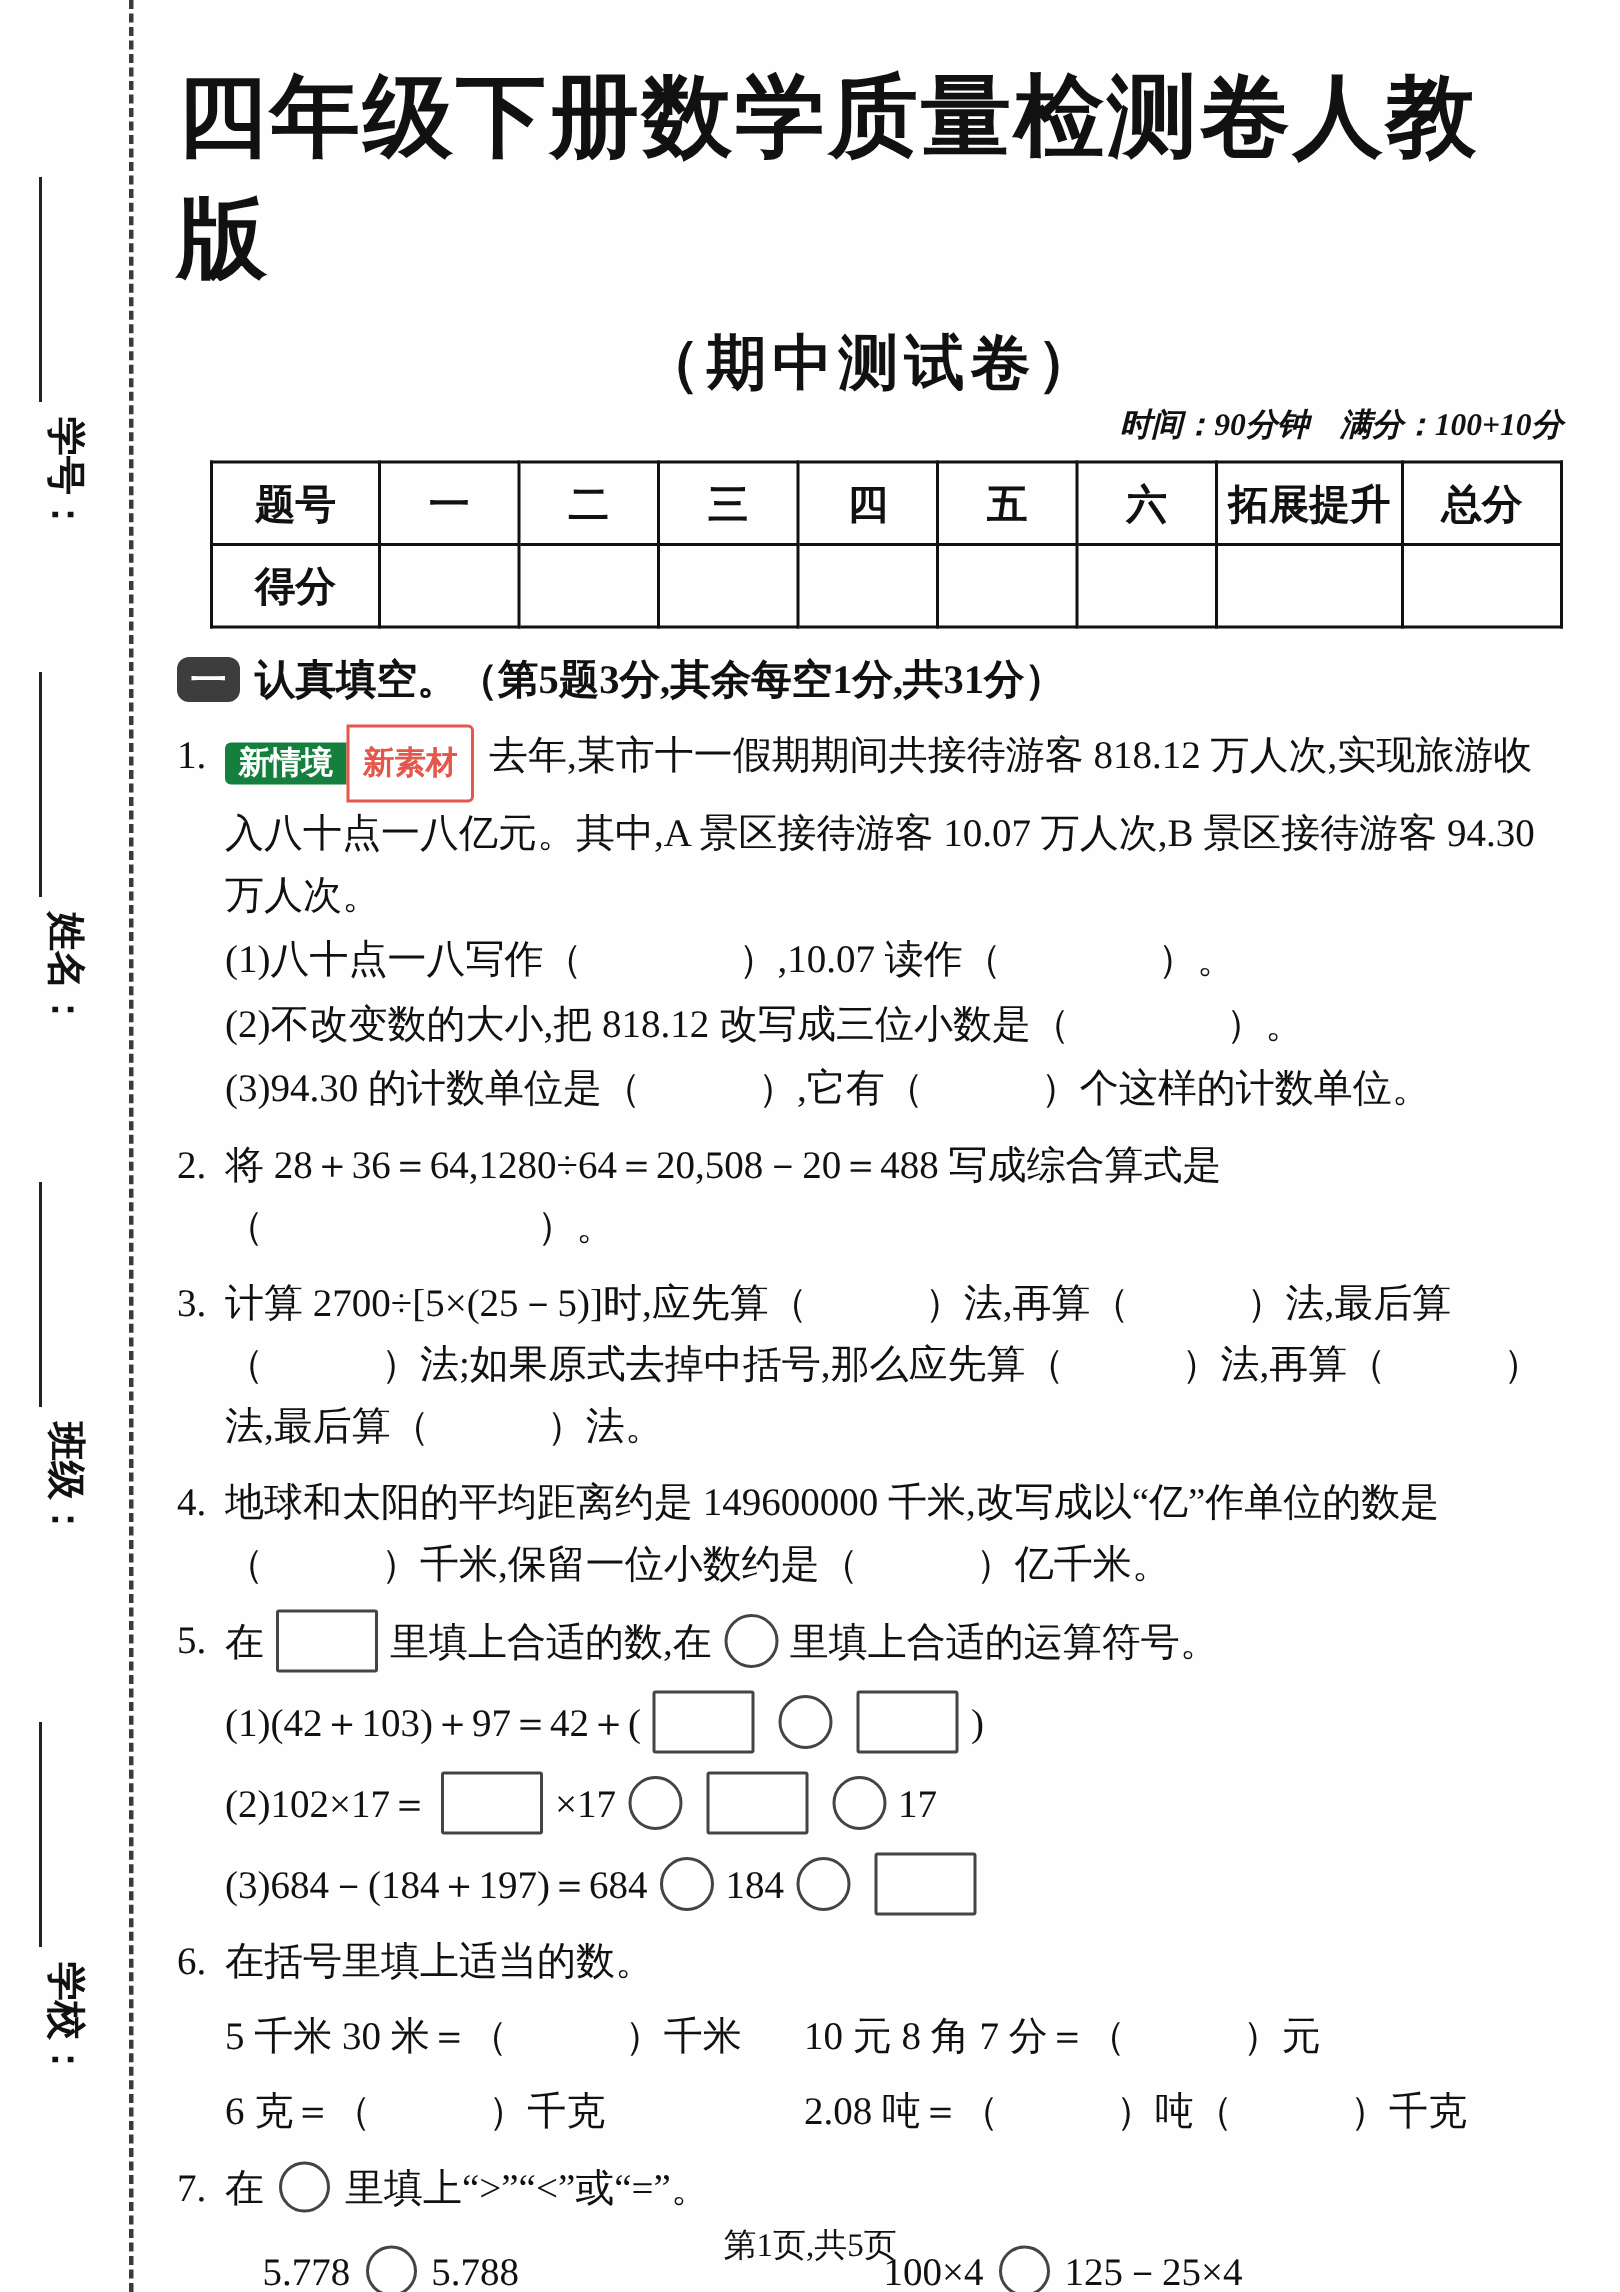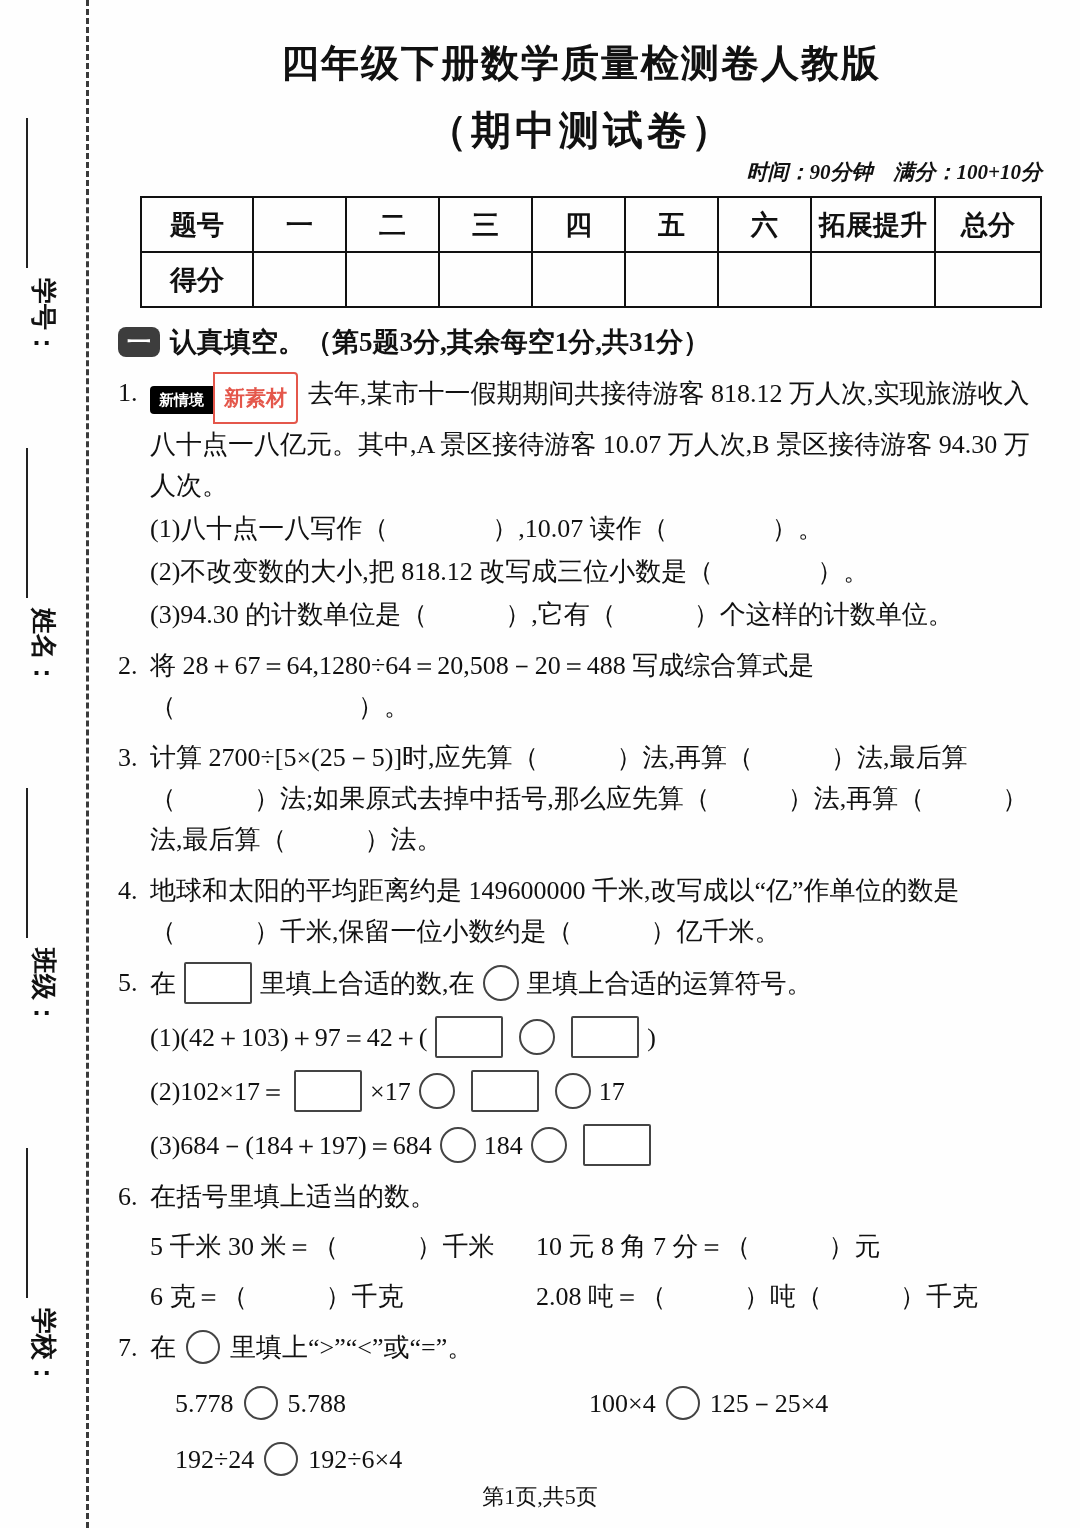--- a/index.html
+++ b/index.html
@@ -29,22 +29,22 @@
     display: flex; align-items: flex-end; gap: 10px;
     font-size: 26px; font-weight: bold; white-space: nowrap;
   }
   .seal-line {
     display: inline-block; width: 150px; height: 28px;
     border-bottom: 2.5px solid #222;
   }
   
   .content { position: absolute; left: 118px; top: 0; width: 926px; }
   .title {
-    margin: 38px 0 0; text-align: center;
-    font-size: 38px; font-weight: bold; letter-spacing: 2px;
+    margin: 38px 0 0; 
+    font-size: 60px; font-weight: bold; letter-spacing: 2px;
   }
   .subtitle {
     margin: 14px 0 0; text-align: center;
     font-size: 40px; font-weight: bold; letter-spacing: 4px;
   }
   .meta {
     text-align: right;
     font-size: 21px; font-weight: bold; padding-right: 2px; font-style: italic;
   }
   .score-table {
@@ -70,22 +70,22 @@
   }
   
   .question {
     position: relative; margin-top: 10px; padding-left: 32px;
     font-size: 26px; line-height: 41px;
   }
   .qnum { position: absolute; left: 0; top: 0; }
   .subline { margin-top: 2px; }
   .badge-solid {
     display: inline-block;
-    background: #000000; color: #fff;
-    font-size: 15px; line-height: 28px; padding: 0 9px;
+    background: #15803d; color: #fff;
+    font-size: 21px; line-height: 28px; padding: 0 9px;
     border-radius: 4px 0 0 4px; font-weight: bold;
     font-family: "Liberation Sans", sans-serif;
     vertical-align: -3px;
   }
   .badge-outline {
     display: inline-block;
     border: 2px solid #e4574b; color: #e4574b; background: #fff;
     font-size: 21px; line-height: 24px; padding: 12px 9px;
     border-radius: 0 4px 4px 0; font-weight: bold;
     font-family: "Liberation Sans", sans-serif;
@@ -195,21 +195,21 @@
         <span class="badge-solid">新情境</span><span class="badge-outline">新素材</span><span>去年,某市十一假期期间共接待游客 818.12 万人次,实现旅游收入八十点一八亿元。其中,A 景区接待游客 10.07 万人次,B 景区接待游客 94.30 万人次。</span>
         <div class="subline">(1)八十点一八写作（　　　　）,10.07 读作（　　　　）。</div>
         <div class="subline">(2)不改变数的大小,把 818.12 改写成三位小数是（　　　　）。</div>
         <div class="subline">(3)94.30 的计数单位是（　　　）,它有（　　　）个这样的计数单位。</div>
       </div>
     </div>
 
     <div class="question">
       <span class="qnum">2.</span>
       <div class="qbody">
-        <span>将 28＋67＝64,1280÷64＝20,508－20＝488 写成综合算式是（　　　　　　　）。</span>
+        <span>将 28＋36＝64,1280÷64＝20,508－20＝488 写成综合算式是（　　　　　　　）。</span>
       </div>
     </div>
 
     <div class="question">
       <span class="qnum">3.</span>
       <div class="qbody">
         <span>计算 2700÷[5×(25－5)]时,应先算（　　　）法,再算（　　　）法,最后算（　　　）法;如果原式去掉中括号,那么应先算（　　　）法,再算（　　　）法,最后算（　　　）法。</span>
       </div>
     </div>
 

